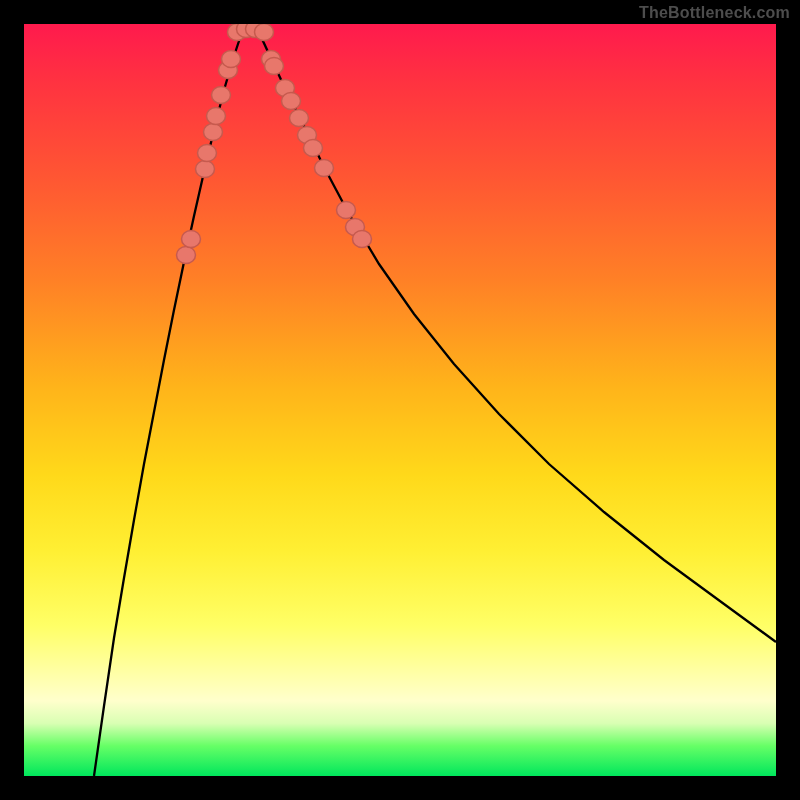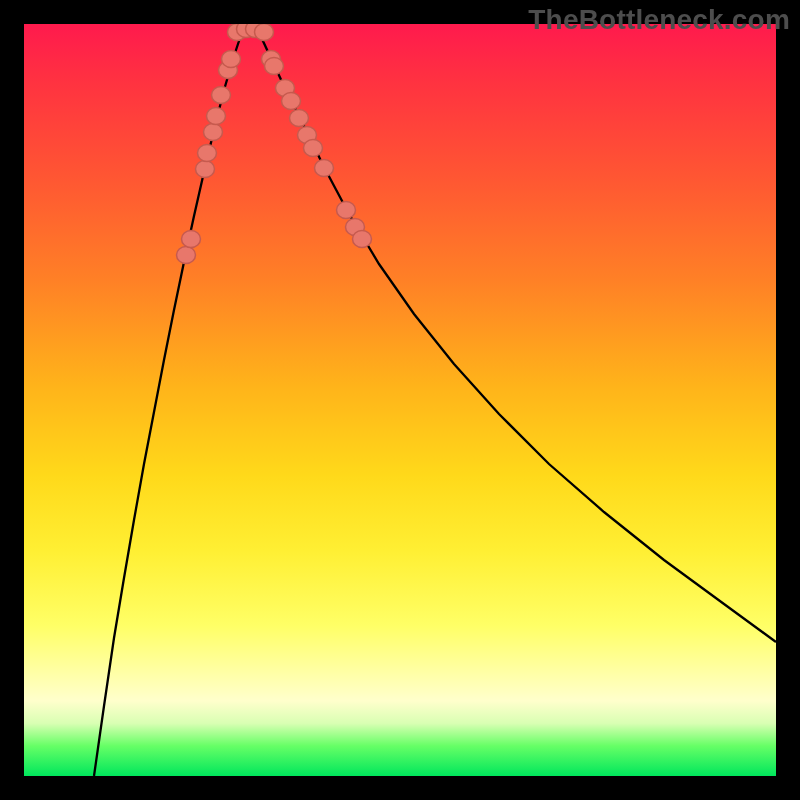--- a/index.html
+++ b/index.html
@@ -30,21 +30,21 @@
       #ffffcc 90%,
       #d9ffb3 93%,
       #66ff66 96%,
       #00e65c 100%
     );
   }
   .watermark {
     position: absolute;
     top: 4px;
     right: 10px;
-    font-size: 28px;
+    font-size: 16px;
     font-weight: 600;
     color: #4d4d4d;
     letter-spacing: 0.2px;
     font-family: Arial, Helvetica, sans-serif;
     z-index: 10;
   }
   svg.curves {
     position: absolute;
     left: 0;
     top: 0;

